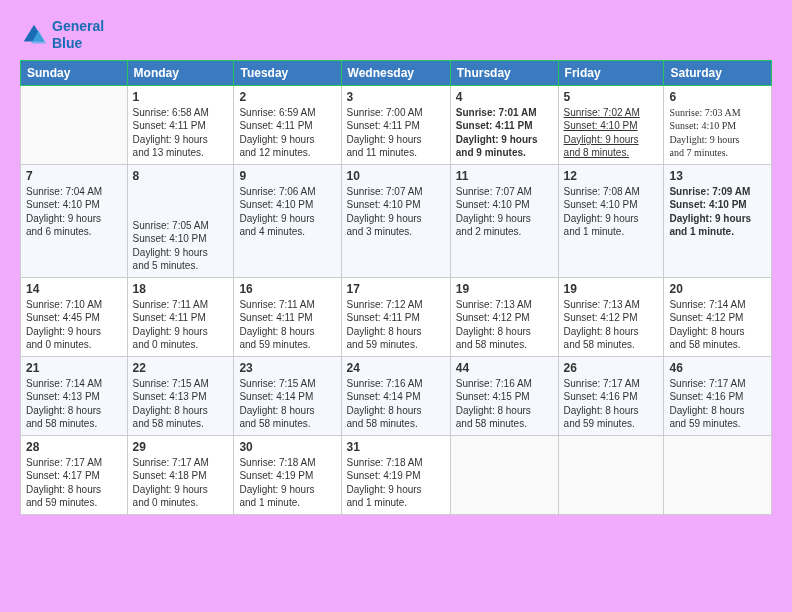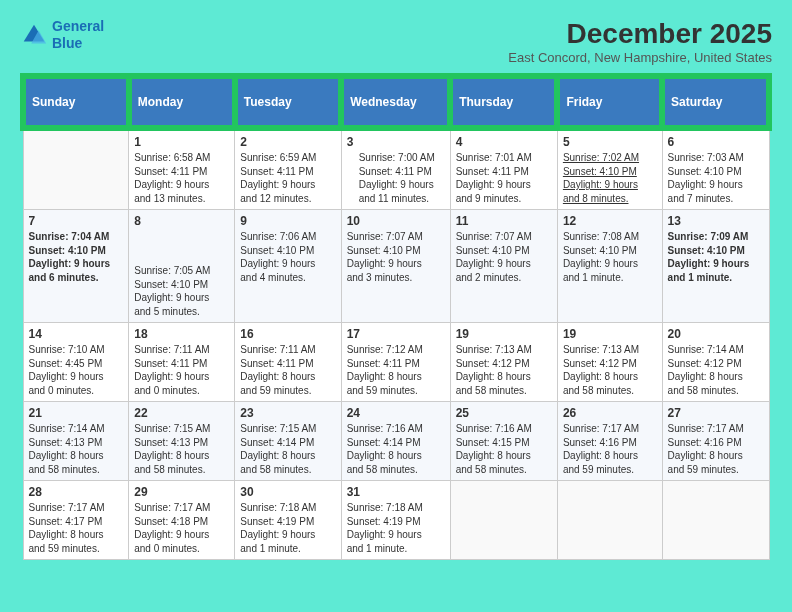--- a/index.html
+++ b/index.html
@@ -7,21 +7,21 @@
       font-family: Arial, sans-serif;
       background: #fff;
       width: 792px;
       height: 612px;
       overflow: hidden;
     }
     .page {
       width: 792px;
       height: 612px;
       padding: 18px 20px 12px 20px;
-      background: #5eead4;
+      background: #f0abfc;
     }
     .header {
       display: flex;
       justify-content: space-between;
       align-items: flex-start;
       margin-bottom: 8px;
     }
     .logo {
       display: flex;
       align-items: center;
@@ -55,23 +55,23 @@
     .calendar {
       width: 100%;
       border-collapse: collapse;
       border: 1px solid #ccc;
     }
     .calendar thead tr th {
       background: #3a7abf;
       color: #fff;
       font-size: 12px;
       font-weight: bold;
-      padding: 16px 6px;
+      padding: 5px 6px;
       text-align: left;
-      border: 6px solid #22c55e;
+      border: 1px solid #22c55e;
     }
     .calendar tbody tr td {
       vertical-align: top;
       border: 1px solid #ccc;
       padding: 4px 5px;
       width: 113px;
       min-height: 75px;
       background: #fff;
     }
     .calendar tbody tr:nth-child(even) td {
@@ -101,24 +101,20 @@
     <div class="logo">
       <svg class="logo-icon" viewBox="0 0 30 30">
         <polygon points="15,4 26,22 4,22" fill="#1a6db5"></polygon>
         <polygon points="20,10 28,24 12,24" fill="#4ab0e8" opacity="0.7"></polygon>
       </svg>
       <div class="logo-text">
         <div><span>General</span></div>
         <div><span>Blue</span></div>
       </div>
     </div>
-    <div class="title-block">
-      <div class="main-title">December 2025</div>
-      <div class="subtitle">East Concord, New Hampshire, United States</div>
-    </div>
   </div>
 
   <table class="calendar">
     <thead>
       <tr>
       <th>Sunday</th>
           <th>Monday</th>
           <th>Tuesday</th>
           <th>Wednesday</th>
           <th>Thursday</th>
@@ -138,51 +134,51 @@
           </td>
           <td>
             <span class="day-num">2</span>
             <div class="day-info" style="white-space: pre-line;">Sunrise: 6:59 AM
 Sunset: 4:11 PM
 Daylight: 9 hours
 and 12 minutes.</div>
           </td>
           <td>
             <span class="day-num">3</span>
-            <div class="day-info" style="white-space: pre-line; margin-left: 12px;">Sunrise: 7:00 AM
+            <div class="day-info" style="white-space: pre-line;">Sunrise: 7:00 AM
 Sunset: 4:11 PM
 Daylight: 9 hours
 and 11 minutes.</div>
           </td>
           <td>
             <span class="day-num">4</span>
-            <div class="day-info" style="white-space: pre-line;">Sunrise: 7:01 AM
+            <div class="day-info" style="white-space: pre-line; font-weight: bold;">Sunrise: 7:01 AM
 Sunset: 4:11 PM
 Daylight: 9 hours
 and 9 minutes.</div>
           </td>
           <td>
             <span class="day-num">5</span>
             <div class="day-info" style="white-space: pre-line; text-decoration: underline;">Sunrise: 7:02 AM
 Sunset: 4:10 PM
 Daylight: 9 hours
 and 8 minutes.</div>
           </td>
           <td>
             <span class="day-num">6</span>
-            <div class="day-info" style="white-space: pre-line;">Sunrise: 7:03 AM
+            <div class="day-info" style="white-space: pre-line; font-family: Liberation Serif, serif;">Sunrise: 7:03 AM
 Sunset: 4:10 PM
 Daylight: 9 hours
 and 7 minutes.</div>
           </td>
         </tr>
         <tr>
           <td>
             <span class="day-num">7</span>
-            <div class="day-info" style="white-space: pre-line; font-weight: bold;">Sunrise: 7:04 AM
+            <div class="day-info" style="white-space: pre-line;">Sunrise: 7:04 AM
 Sunset: 4:10 PM
 Daylight: 9 hours
 and 6 minutes.</div>
           </td>
           <td>
             <span class="day-num">8</span>
             <div class="day-info" style="white-space: pre-line; margin-top: 36px;">Sunrise: 7:05 AM
 Sunset: 4:10 PM
 Daylight: 9 hours
 and 5 minutes.</div>
@@ -297,35 +293,35 @@
 and 58 minutes.</div>
           </td>
           <td>
             <span class="day-num">24</span>
             <div class="day-info" style="white-space: pre-line;">Sunrise: 7:16 AM
 Sunset: 4:14 PM
 Daylight: 8 hours
 and 58 minutes.</div>
           </td>
           <td>
-            <span class="day-num">25</span>
+            <span class="day-num">44</span>
             <div class="day-info" style="white-space: pre-line;">Sunrise: 7:16 AM
 Sunset: 4:15 PM
 Daylight: 8 hours
 and 58 minutes.</div>
           </td>
           <td>
             <span class="day-num">26</span>
             <div class="day-info" style="white-space: pre-line;">Sunrise: 7:17 AM
 Sunset: 4:16 PM
 Daylight: 8 hours
 and 59 minutes.</div>
           </td>
           <td>
-            <span class="day-num">27</span>
+            <span class="day-num">46</span>
             <div class="day-info" style="white-space: pre-line;">Sunrise: 7:17 AM
 Sunset: 4:16 PM
 Daylight: 8 hours
 and 59 minutes.</div>
           </td>
         </tr>
         <tr>
           <td>
             <span class="day-num">28</span>
             <div class="day-info" style="white-space: pre-line;">Sunrise: 7:17 AM

